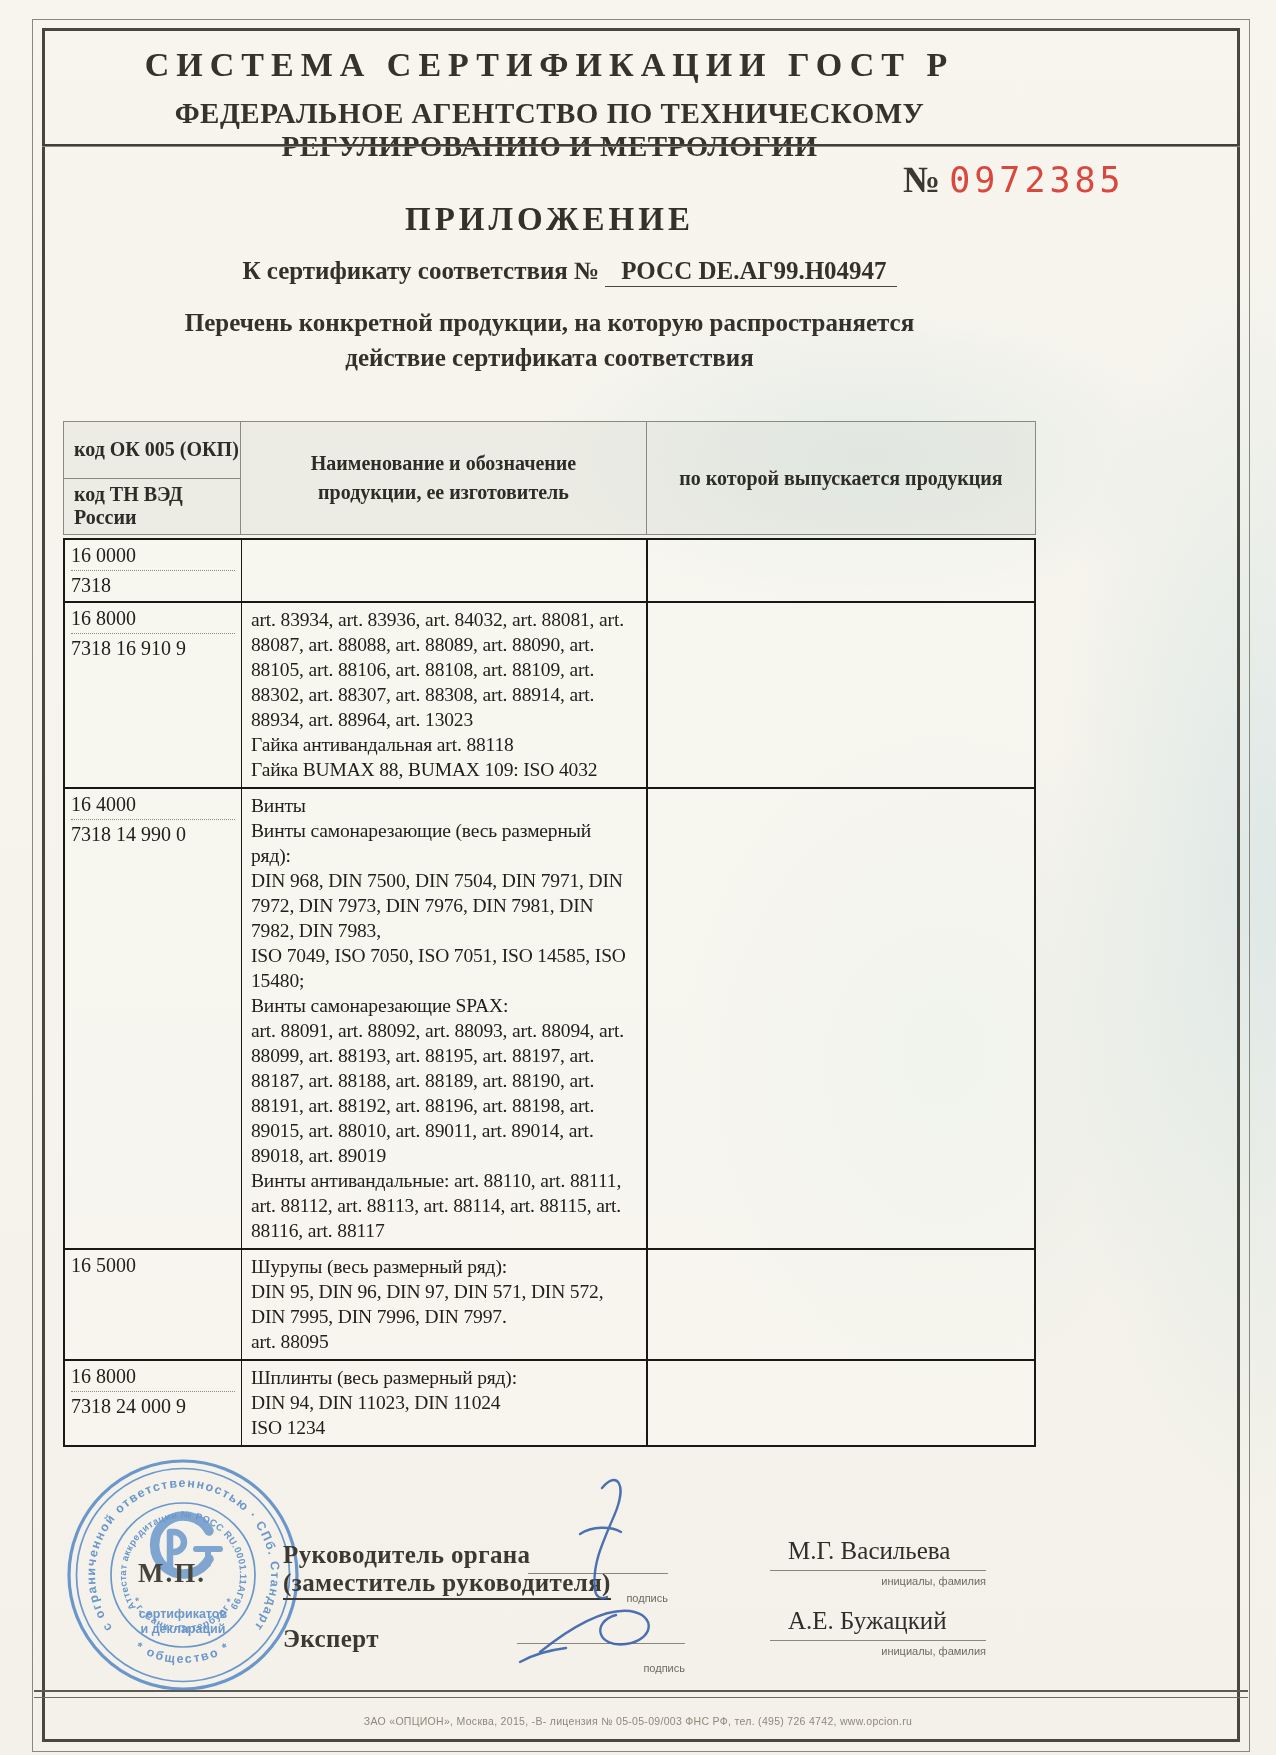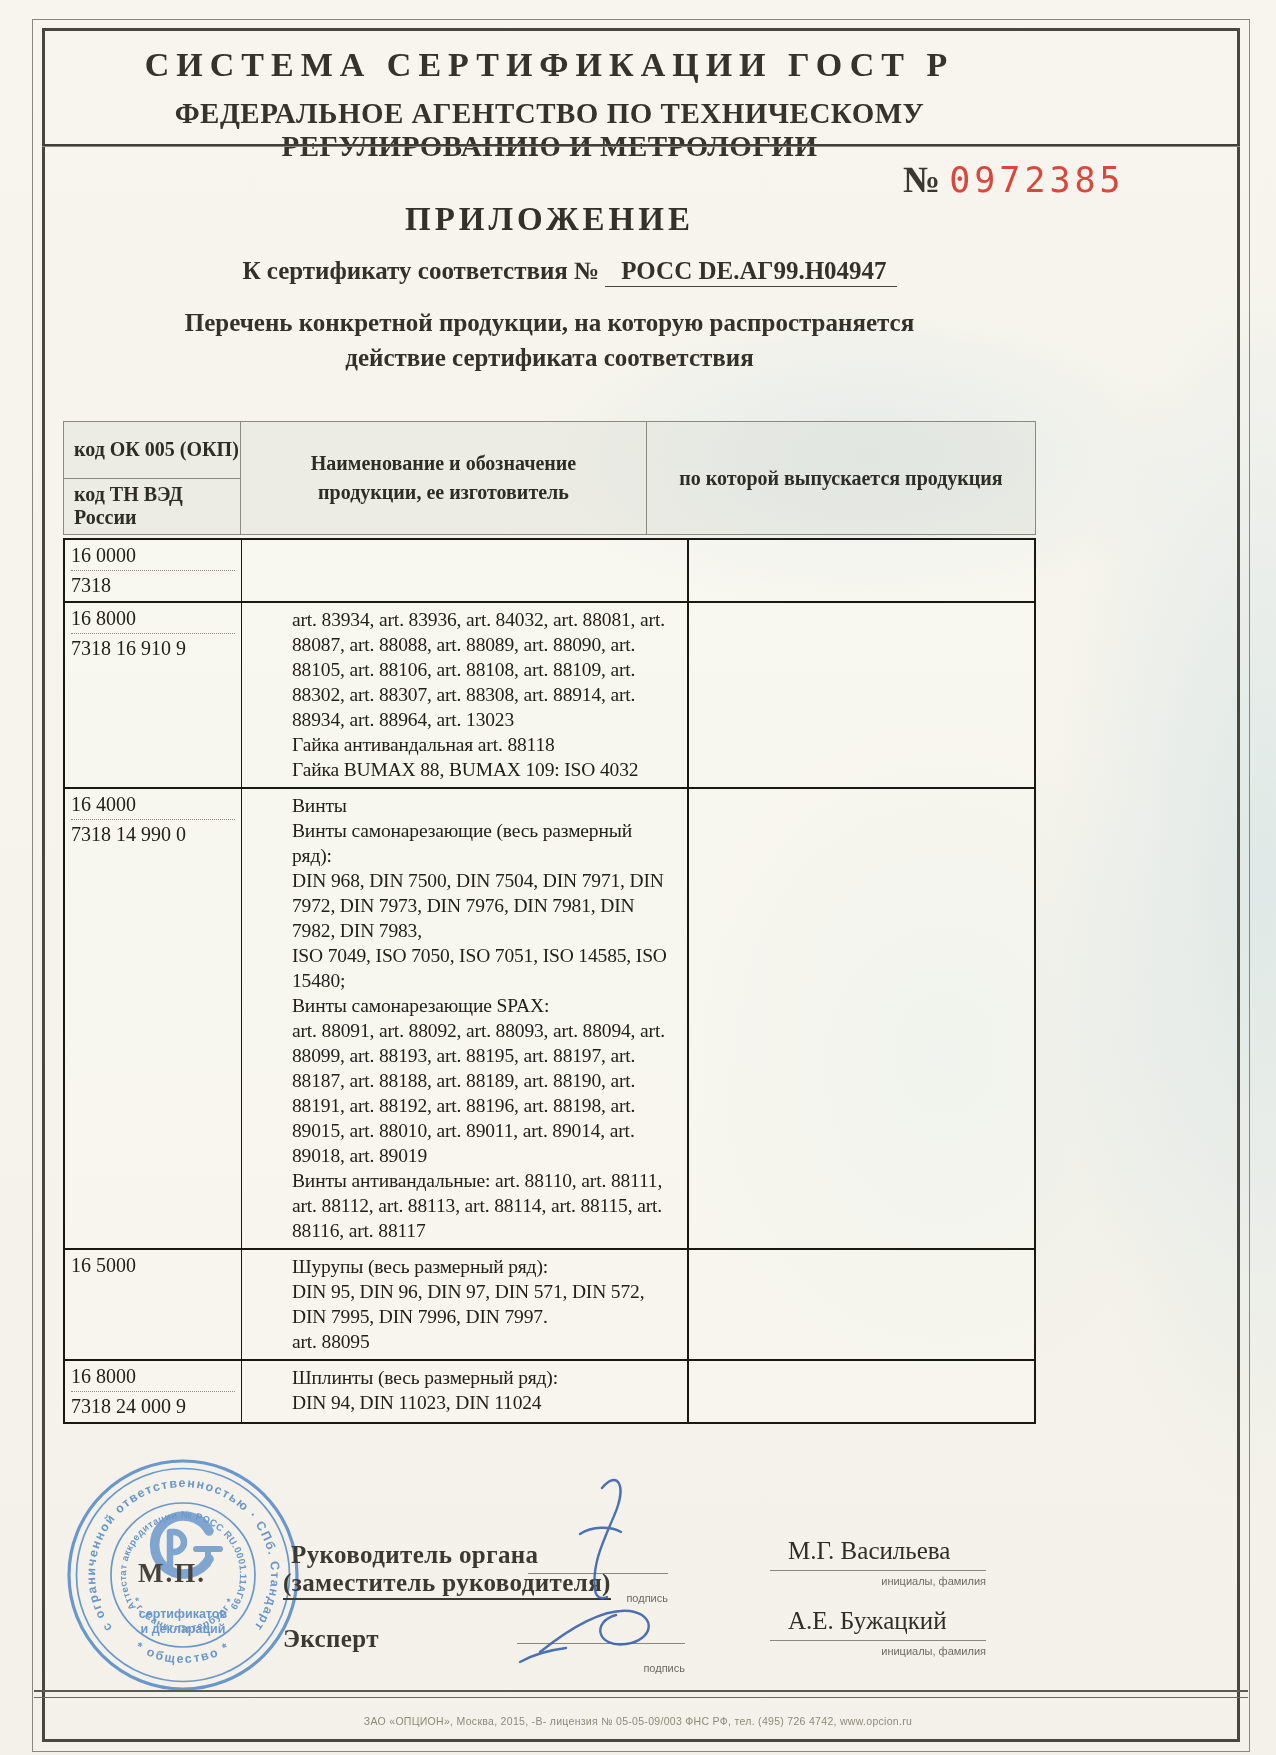--- a/index.html
+++ b/index.html
@@ -35,31 +35,31 @@
   .tbl{position:absolute;left:20px;top:421px;width:973px;}
   .thead{display:grid;grid-template-columns:177px 406px 1fr;height:114px;
     border:1px solid #8b8a7e;background:rgba(219,222,211,.35);box-sizing:border-box;}
   .th1{border-right:1px solid #8b8a7e;display:flex;flex-direction:column;}
   .th1 > div{flex:1;display:flex;align-items:center;padding-left:10px;font-size:20px;font-weight:bold;}
   .th1 > div:first-child{border-bottom:1px solid #8b8a7e;}
   .th2{border-right:1px solid #8b8a7e;}
   .th2,.th3{display:flex;flex-direction:column;justify-content:center;text-align:center;
     font-size:20px;font-weight:bold;line-height:29px;}
   .tbody{margin-top:3px;border:2.5px solid #191813;background:rgba(252,251,247,.35);}
-  .trow{display:grid;grid-template-columns:177px 406px 1fr;border-bottom:2px solid #191813;gap:41px;}
+  .trow{display:grid;grid-template-columns:177px 406px 1fr;border-bottom:2px solid #191813;}
   .trow:last-child{border-bottom:none;}
   .tc1{border-right:1.5px solid #191813;padding:4px 6px;font-size:20px;color:#22201a;}
   .tc1 .okp.dotted{border-bottom:1.5px dotted #8f8d82;padding-bottom:3px;margin-bottom:3px;}
   .tc2{border-right:2px solid #191813;padding:4px 4px 5px 9px;font-size:19.5px;line-height:25px;
     color:#22201a;letter-spacing:-.15px;white-space:nowrap;}
   .tc3{min-height:10px;}
 
   
   .role{position:absolute;left:283px;font-size:25px;font-weight:bold;color:#3b3931;letter-spacing:.4px;}
-  .r1a{top:1541px;margin-left:8px;} .r1b{top:1569px;border-bottom:2.5px solid #3b3931;padding-bottom:1px;}
+  .r1a{top:1541px;} .r1b{top:1569px;border-bottom:2.5px solid #3b3931;padding-bottom:1px;}
   .r2{top:1625px;}
   .sline{position:absolute;border-bottom:1.5px solid #8a887c;}
   .sl1{left:528px;top:1573px;width:140px;} .sl2{left:517px;top:1643px;width:168px;}
   .scap{position:absolute;text-align:right;font-family:"Liberation Sans",sans-serif;
     font-size:11px;color:#6d6b62;}
   .sc1{left:528px;top:1592px;width:140px;} .sc2{left:517px;top:1662px;width:168px;}
   .nm{position:absolute;font-size:25px;color:#2f2d27;}
   .nm1{left:788px;top:1537px;} .nm2{left:788px;top:1607px;}
   .nline{position:absolute;border-bottom:1.2px solid #8a887c;}
   .nl1{left:770px;top:1570px;width:216px;} .nl2{left:770px;top:1640px;width:216px;}
@@ -184,20 +184,21 @@
     </div>
 
     <div class="trow" data-interactable="false">
       <div class="tc1" data-interactable="false">
         <div class="okp dotted" data-interactable="false">16 8000</div>
         <div class="tnv" data-interactable="false">7318 24 000 9</div>
       </div>
       <div class="tc2" data-interactable="false">
               <div data-interactable="false">Шплинты (весь размерный ряд):</div>
               <div data-interactable="false">DIN 94, DIN 11023, DIN 11024</div>
+              <div data-interactable="false">ISO 1234</div>
             </div>
       <div class="tc3" data-interactable="false"></div>
     </div>
   </div>
     </div>
   </div>
 
   <svg class="stamp" data-interactable="false" width="246" height="246" viewBox="0 0 246 246">
     <defs>
       <path id="arc-out-top" d="M 123 211 A 88 88 0 1 1 123 35 A 88 88 0 1 1 123 211" fill="none"></path>

